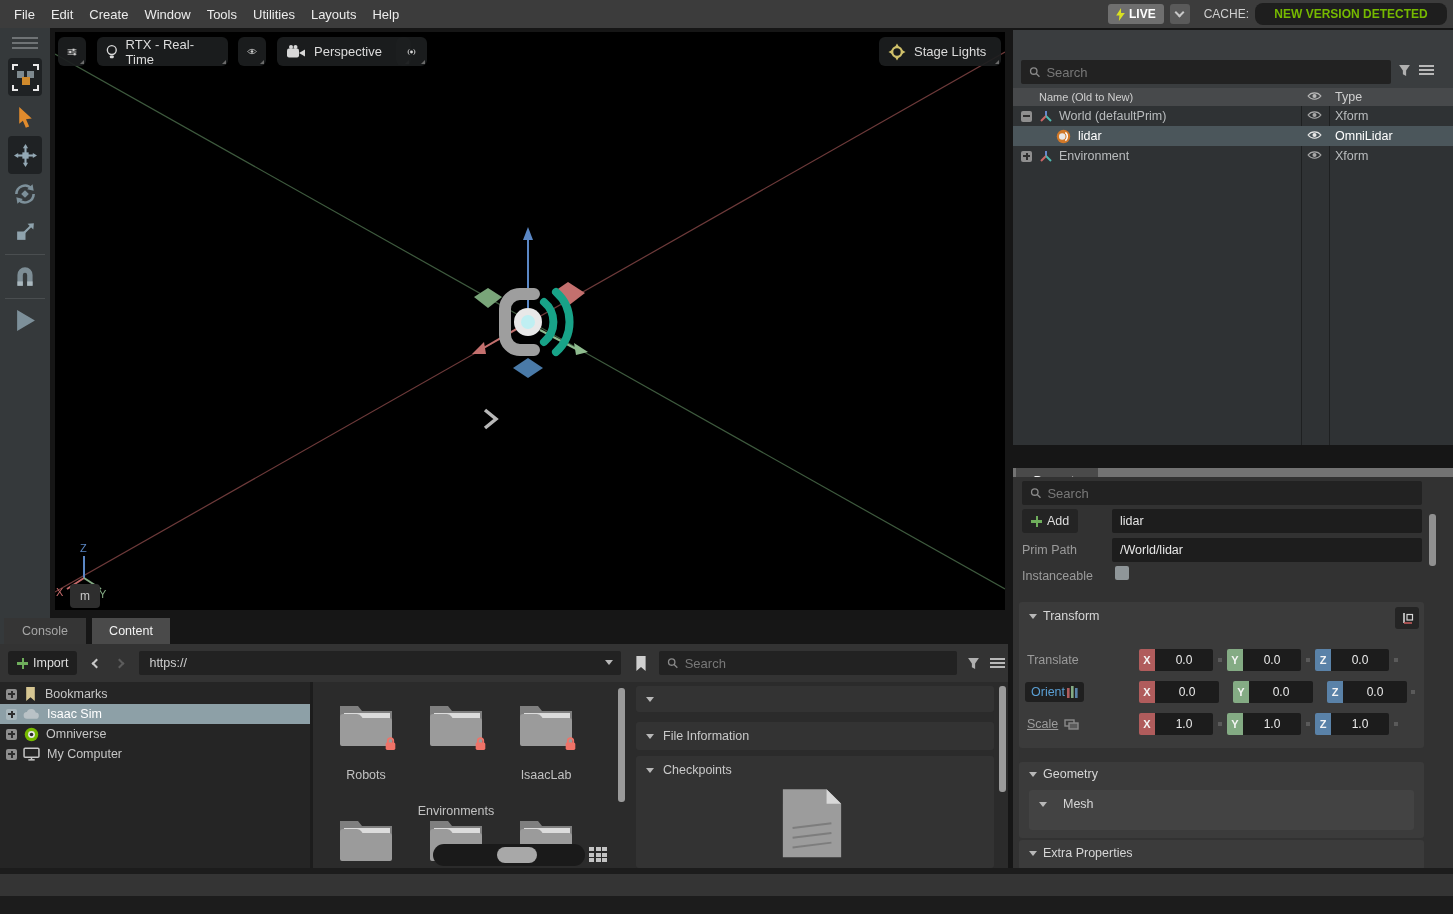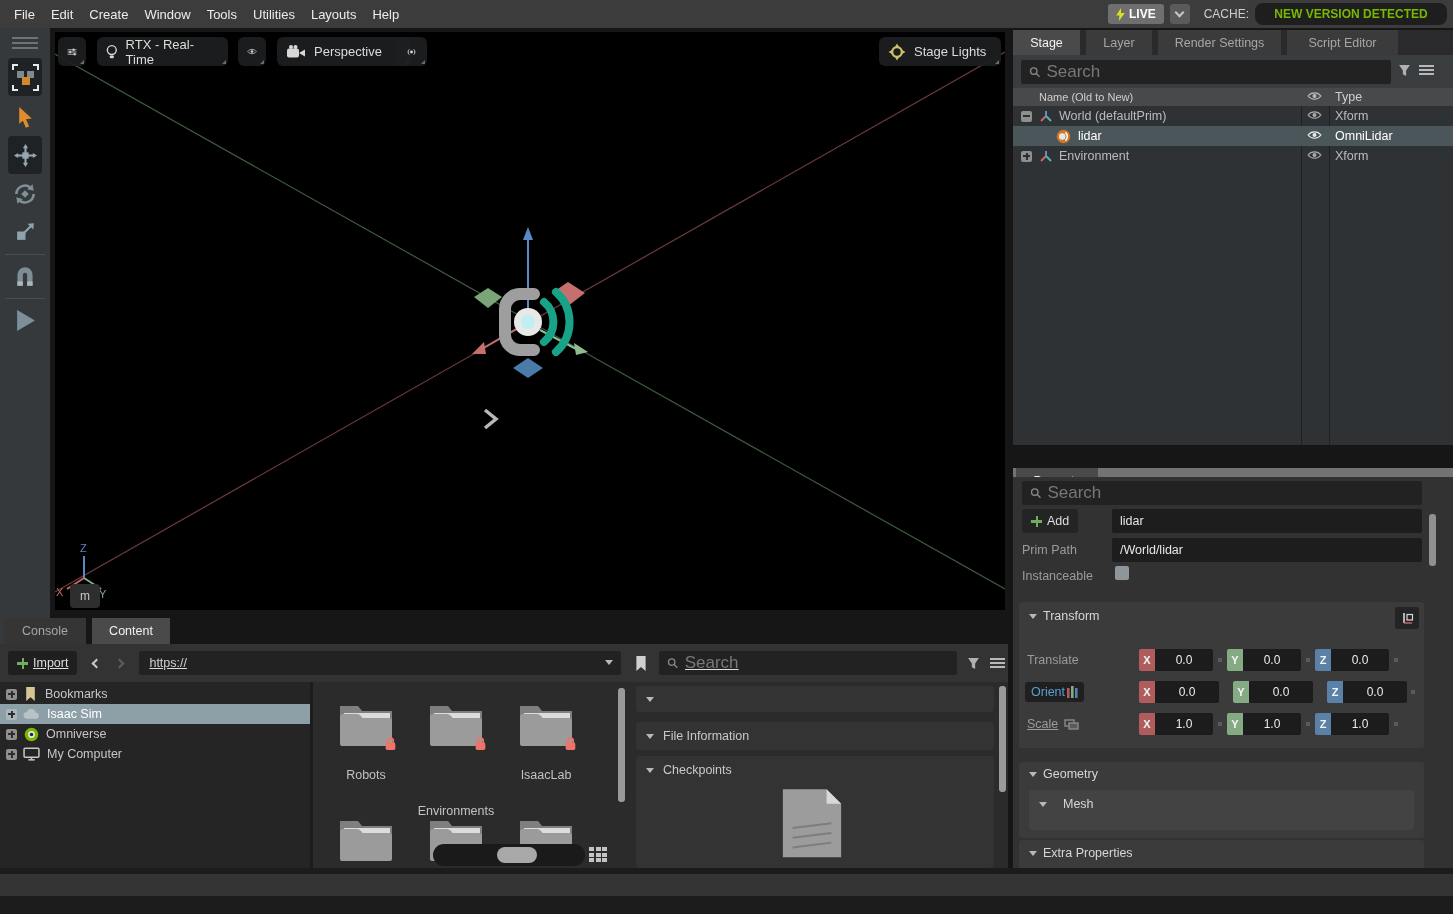--- a/index.html
+++ b/index.html
@@ -36,21 +36,21 @@
   .vbtn{position:absolute;top:5px;height:29px;background:rgba(28,30,32,.92);border-radius:6px;display:flex;align-items:center;gap:8px;padding:0 9px;color:#dcdcdc;font-size:13px;}
   .vbtn::after{content:"";position:absolute;right:2px;bottom:2px;width:0;height:0;border-left:4px solid transparent;border-bottom:4px solid #6a6a6a;}
   .units-btn{position:absolute;left:15px;top:552px;width:30px;height:24px;background:#2e2e2e;border-radius:4px;display:flex;align-items:center;justify-content:center;font-size:12px;color:#c8c8c8;}
 
   
   .rpanel{position:absolute;left:1013px;top:30px;width:440px;height:838px;}
   .tabstrip{position:absolute;left:0;width:440px;height:25px;background:#2a2a2d;display:flex;gap:6px;}
   .tab{height:25px;display:flex;align-items:center;justify-content:center;font-size:12.5px;color:#a6a6a6;background:#3b3b3b;padding:0 14px;}
   .tab.active{background:#4a4a4a;color:#f2f2f2;}
   .searchbox{background:#222;height:24px;display:flex;align-items:center;gap:6px;padding:0 8px;border-radius:2px;}
-  .searchbox input{background:transparent;border:none;outline:none;color:#ddd;font-size:17px;width:100%;}
+  .searchbox input{background:transparent;border:none;outline:none;color:#ddd;font-size:13px;width:100%;}
   .searchbox input::placeholder{color:#787878;}
   .iconbtn{display:flex;align-items:center;justify-content:center;}
   .ham span{display:block;width:15px;height:2px;background:#b8b8b8;margin:2px 0;}
 
   .stage-block{position:absolute;left:0;top:0;width:440px;height:415px;background:#3a3d3f;}
   .stage-header{position:absolute;left:0;top:58px;width:440px;height:18px;background:#47494b;font-size:11px;color:#cfcfcf;display:flex;align-items:center;}
   .stage-tree{position:absolute;left:0;top:76px;width:440px;height:339px;background:#2f3234;}
   .colsep{position:absolute;top:0;width:1px;background:rgba(0,0,0,.35);}
   .srow{position:absolute;left:0;width:440px;height:20px;display:flex;align-items:center;font-size:12.5px;color:#b9bcbe;}
   .srow.selected{background:#4b565b;color:#fff;}
@@ -74,21 +74,21 @@
   .dot{width:4px;height:4px;background:#5a5a5a;flex:none;}
   .addbtn{position:absolute;background:#242424;border-radius:3px;height:24px;display:flex;align-items:center;gap:5px;padding:0 9px;color:#dedede;font-size:12.5px;}
   .plusicon{position:relative;width:11px;height:11px;flex:none;}
   .plusicon::before,.plusicon::after{content:"";position:absolute;background:#6fae5c;}
   .plusicon::before{left:0;right:0;top:4.5px;height:2.5px;}
   .plusicon::after{top:0;bottom:0;left:4.5px;width:2.5px;}
   .scrollthumb{position:absolute;background:#909090;border-radius:3px;}
 
   
   .cpanel{position:absolute;left:0;top:618px;width:1008px;height:250px;}
-  .ctoolbar{position:absolute;left:0;top:26px;width:1008px;height:38px;background:#333;display:flex;align-items:center;text-decoration:underline;}
+  .ctoolbar{position:absolute;left:0;top:26px;width:1008px;height:38px;background:#333;display:flex;align-items:center;}
   .cbody{position:absolute;left:0;top:64px;width:1008px;height:186px;background:#2b2b2b;overflow:hidden;}
   .ctree{position:absolute;left:0;top:0;width:310px;height:186px;background:#252525;}
   .crow{position:absolute;left:0;width:310px;height:20px;display:flex;align-items:center;font-size:12.5px;color:#c6c6c6;}
   .crow.selected{background:#8da0a7;color:#fff;}
   .cgrid{position:absolute;left:313px;top:0;width:313px;height:186px;background:#2b2b2b;}
   .folder-item{position:absolute;width:64px;}
   .folder-label{position:absolute;width:84px;text-align:center;font-size:12.5px;color:#c2c2c2;line-height:1.25;}
   .cdetail{position:absolute;left:628px;top:0;width:380px;height:186px;background:#2b2b2b;}
   .dbox{position:absolute;left:8px;width:358px;background:#333;border-radius:3px;display:flex;align-items:center;gap:9px;padding:0 10px;}
   .dbox .sec-title{color:#c9c9c9;}
@@ -292,34 +292,20 @@
     <span>Stage Lights</span>
   </div>
   <div class="units-btn">
       <span>m</span>
     </div>
 </div>
 
 <div class="rpanel">
 
   <div class="stage-block">
-    <div class="tabstrip" style="top:0;">
-      <div class="tab active" style="width:67px;">
-          <span>Stage</span>
-        </div>
-      <div class="tab" style="width:66px;">
-          <span>Layer</span>
-        </div>
-      <div class="tab" style="width:123px;">
-          <span>Render Settings</span>
-        </div>
-      <div class="tab" style="width:111px;">
-          <span>Script Editor</span>
-        </div>
-    </div>
     <div class="searchbox" style="position:absolute;left:8px;top:30px;width:370px;">
       <svg width="12" height="12" viewBox="0 0 12 12">
           <circle cx="5" cy="5" r="3.4" fill="none" stroke="#8a8a8a" stroke-width="1.4"></circle>
           <line x1="7.6" y1="7.6" x2="11" y2="11" stroke="#8a8a8a" stroke-width="1.4"></line>
         </svg>
       <input type="text" placeholder="Search" style="">
     </div>
     <div class="iconbtn abs" style="left:385px;top:34px;">
       <svg width="13" height="13" viewBox="0 0 12 12">
           <path d="M1 1 H11 L7.5 6 V11 L4.5 9.5 V6 Z" fill="#b0b0b0"></path>

